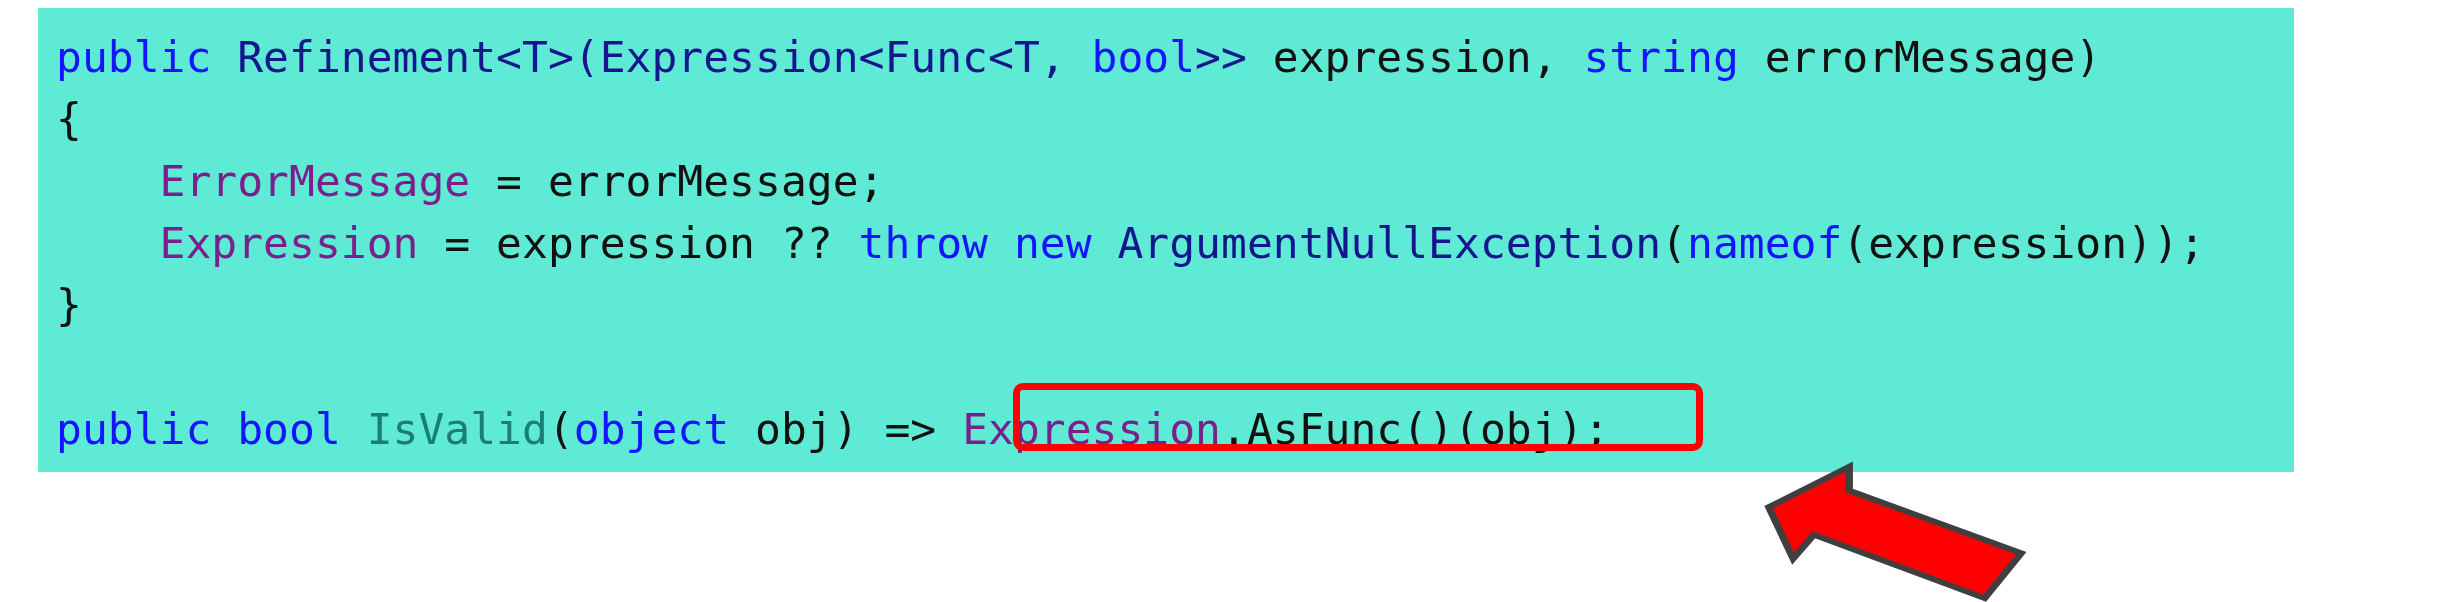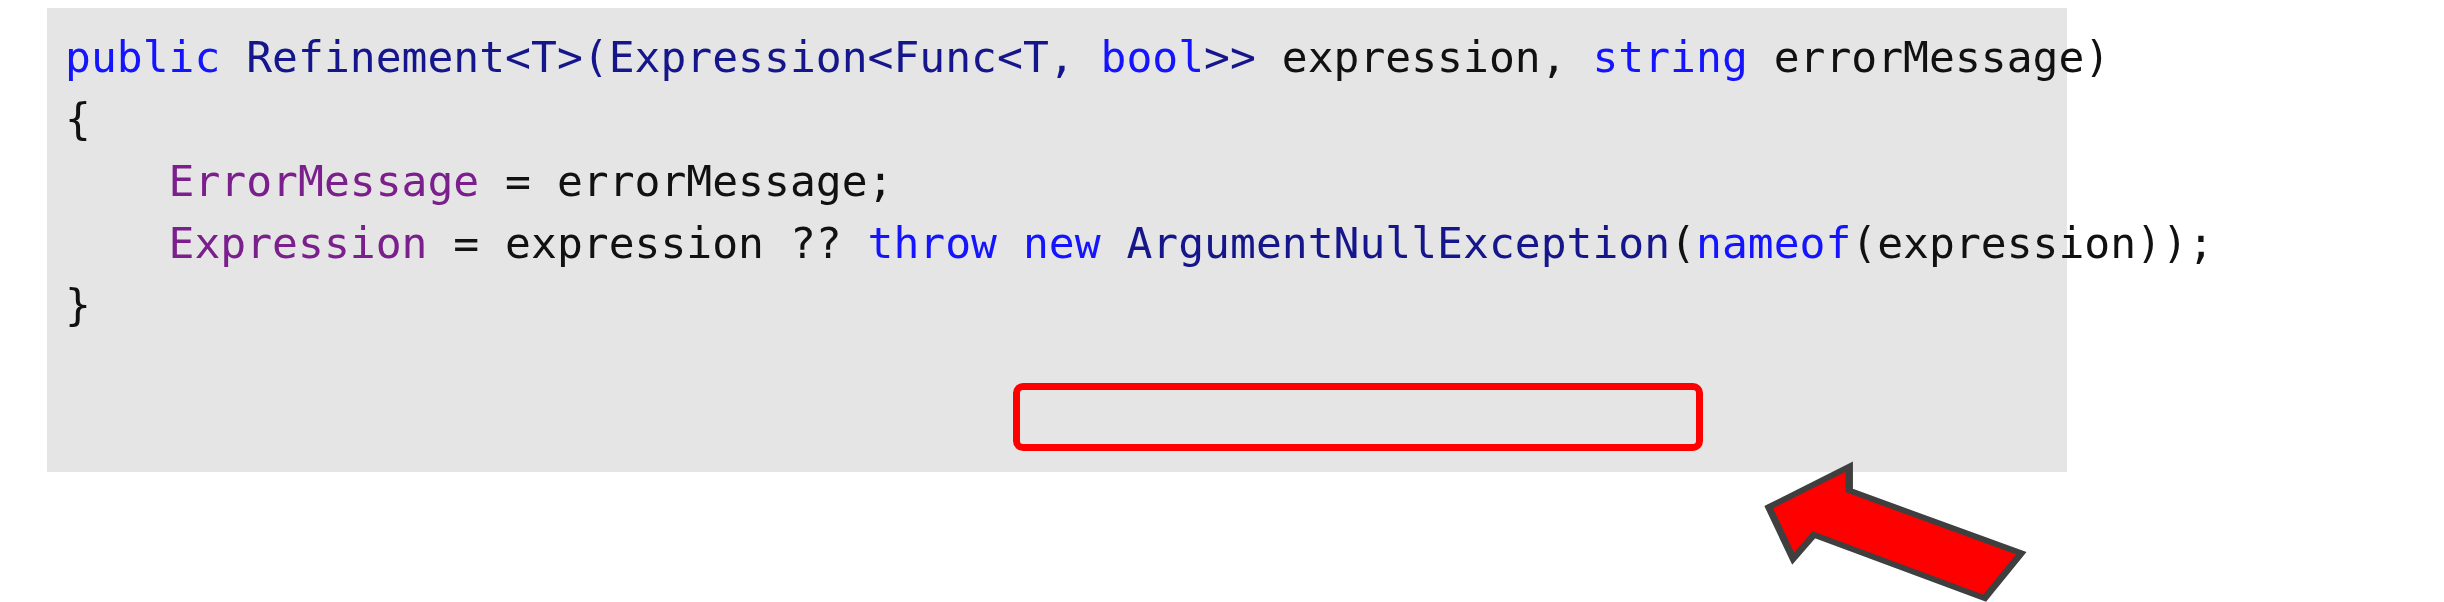--- a/index.html
+++ b/index.html
@@ -10,25 +10,25 @@
   body {
     width: 2444px;
     height: 602px;
     position: relative;
     overflow: hidden;
     font-family: "DejaVu Sans Mono", "Liberation Mono", monospace;
   }
 
   #code-block {
     position: absolute;
-    left: 47px;
+    left: 38px;
     top: 8px;
-    width: 2020px;
+    width: 2256px;
     height: 464px;
-    background: #e5e5e5;
+    background: #5eead4;
     box-sizing: border-box;
     padding: 18px 0 0 18px;
   }
 
   .code-line {
     font-size: 43px;
     line-height: 62px;
     white-space: pre;
     letter-spacing: 0px;
     color: #000000;
@@ -68,20 +68,21 @@
 <body>
 
 <div id="code-block">
   <div id="code-lines">
       <div class="code-line"><span class="tok-kw">public</span><span class="tok-plain"> </span><span class="tok-type">Refinement&lt;T&gt;(Expression&lt;Func&lt;T,</span><span class="tok-plain"> </span><span class="tok-kw">bool</span><span class="tok-type">&gt;&gt;</span><span class="tok-plain"> expression, </span><span class="tok-kw">string</span><span class="tok-plain"> errorMessage)</span></div>
       <div class="code-line"><span class="tok-plain">{</span></div>
       <div class="code-line"><span class="tok-plain">    </span><span class="tok-prop">ErrorMessage</span><span class="tok-plain"> = errorMessage;</span></div>
       <div class="code-line"><span class="tok-plain">    </span><span class="tok-prop">Expression</span><span class="tok-plain"> = expression ?? </span><span class="tok-kw">throw new</span><span class="tok-plain"> </span><span class="tok-type">ArgumentNullException</span><span class="tok-plain">(</span><span class="tok-kw">nameof</span><span class="tok-plain">(expression));</span></div>
       <div class="code-line"><span class="tok-plain">}</span></div>
       <div class="code-line spacer-line">&nbsp;</div>
+      <div class="code-line"><span class="tok-kw">public bool</span><span class="tok-plain"> </span><span class="tok-method">IsValid</span><span class="tok-plain">(</span><span class="tok-kw">object</span><span class="tok-plain"> obj) =&gt; </span><span class="tok-prop">Expression</span><span class="tok-plain">.AsFunc()(obj);</span></div>
     </div>
 </div>
 
 <div id="highlight-box"></div>
 
 <div id="arrow-annotation">
   <svg width="330" height="147" viewBox="0 0 330 147" xmlns="http://www.w3.org/2000/svg">
     <polygon points="8,48 74,4 74,30 215,98 185,147 45,78 28,104" transform="translate(24,8) scale(1.22,0.92)" fill="#ff0000" stroke="#3f3f3f" stroke-width="6" stroke-linejoin="miter"></polygon>
   </svg>
 </div>

